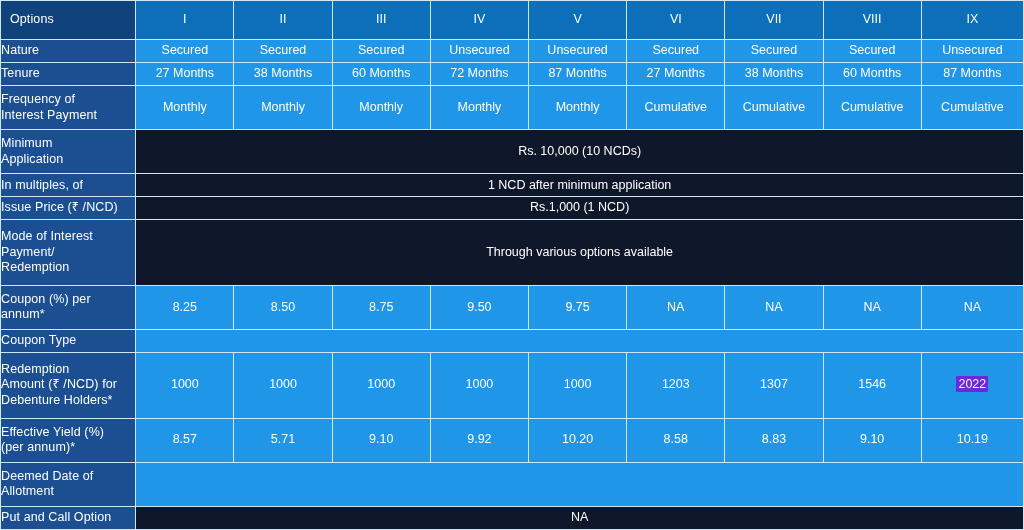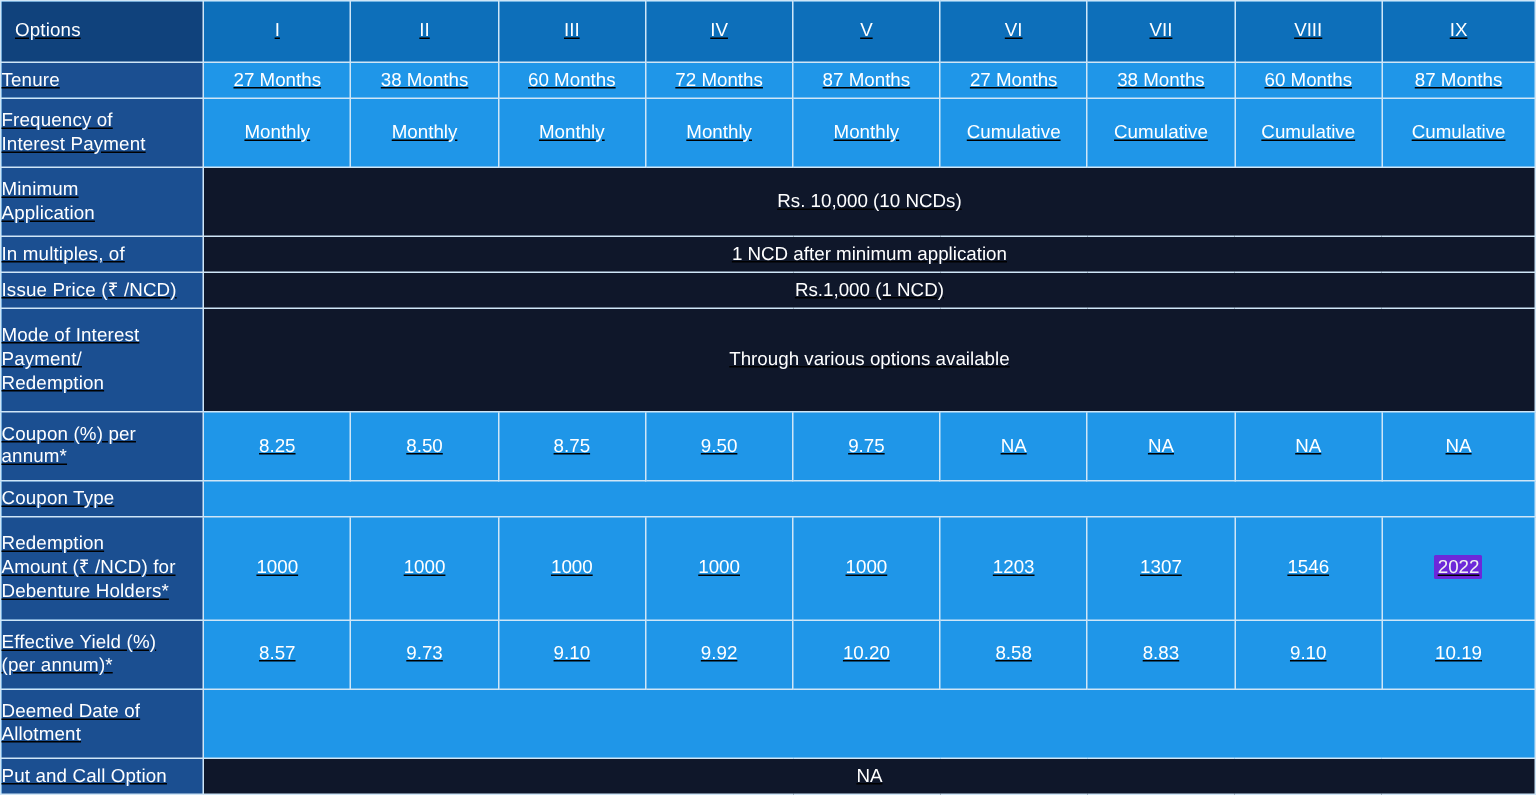--- a/index.html
+++ b/index.html
@@ -7,21 +7,20 @@
     padding: 0;
     background: #ffffff;
   }
   #sheet {
     position: relative;
     width: 1024px;
     height: 530px;
     overflow: hidden;
     background: #1f96e8;
     font-family: "Liberation Sans", sans-serif;
-    text-decoration: underline;
   }
   table.ncd {
     width: 1024px;
     height: 530px;
     border-collapse: collapse;
     table-layout: fixed;
     color: #ffffff;
   }
   table.ncd td {
     border: 1px solid #cfe6f7;
@@ -98,20 +97,32 @@
           <td class="hdr">II</td>
           <td class="hdr">III</td>
           <td class="hdr">IV</td>
           <td class="hdr">V</td>
           <td class="hdr">VI</td>
           <td class="hdr">VII</td>
           <td class="hdr">VIII</td>
           <td class="hdr">IX</td>
         </tr>
         <tr>
+          <td class="lbl"><span>Nature</span></td>
+          <td class="dat">Secured</td>
+          <td class="dat">Secured</td>
+          <td class="dat">Secured</td>
+          <td class="dat">Unsecured</td>
+          <td class="dat">Unsecured</td>
+          <td class="dat">Secured</td>
+          <td class="dat">Secured</td>
+          <td class="dat">Secured</td>
+          <td class="dat">Unsecured</td>
+        </tr>
+        <tr>
           <td class="lbl"><span>Tenure</span></td>
           <td class="dat">27 Months</td>
           <td class="dat">38 Months</td>
           <td class="dat">60 Months</td>
           <td class="dat">72 Months</td>
           <td class="dat">87 Months</td>
           <td class="dat">27 Months</td>
           <td class="dat">38 Months</td>
           <td class="dat">60 Months</td>
           <td class="dat">87 Months</td>
@@ -168,21 +179,21 @@
           <td class="dat">1000</td>
           <td class="dat">1000</td>
           <td class="dat">1203</td>
           <td class="dat">1307</td>
           <td class="dat">1546</td>
           <td class="dat"><span class="sel">2022</span></td>
         </tr>
         <tr>
           <td class="lbl"><span>Effective Yield (%)</span><br><span>(per annum)*</span></td>
           <td class="dat">8.57</td>
-          <td class="dat">9.73</td>
+          <td class="dat">5.71</td>
           <td class="dat">9.10</td>
           <td class="dat">9.92</td>
           <td class="dat">10.20</td>
           <td class="dat">8.58</td>
           <td class="dat">8.83</td>
           <td class="dat">9.10</td>
           <td class="dat">10.19</td>
         </tr>
         <tr>
           <td class="lbl"><span>Deemed Date of</span><br><span>Allotment</span></td>

